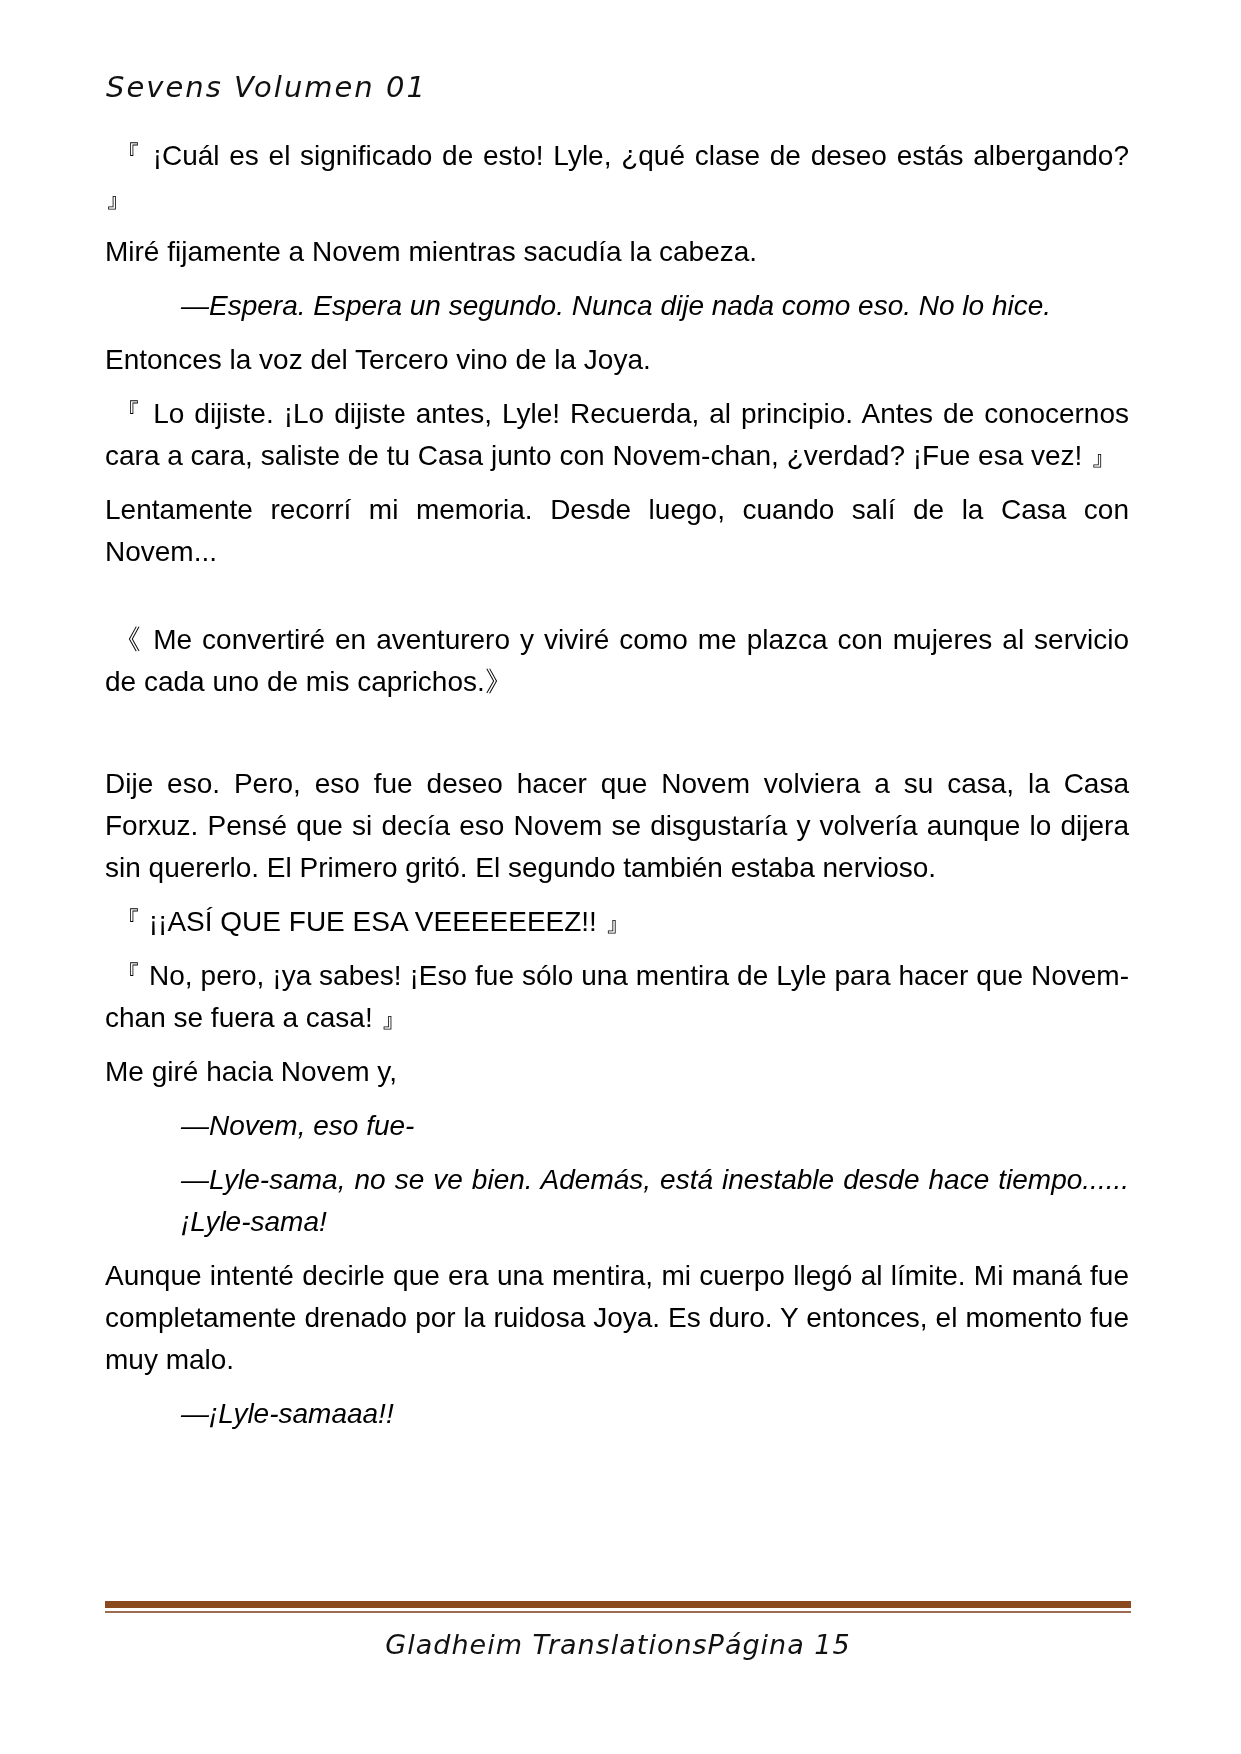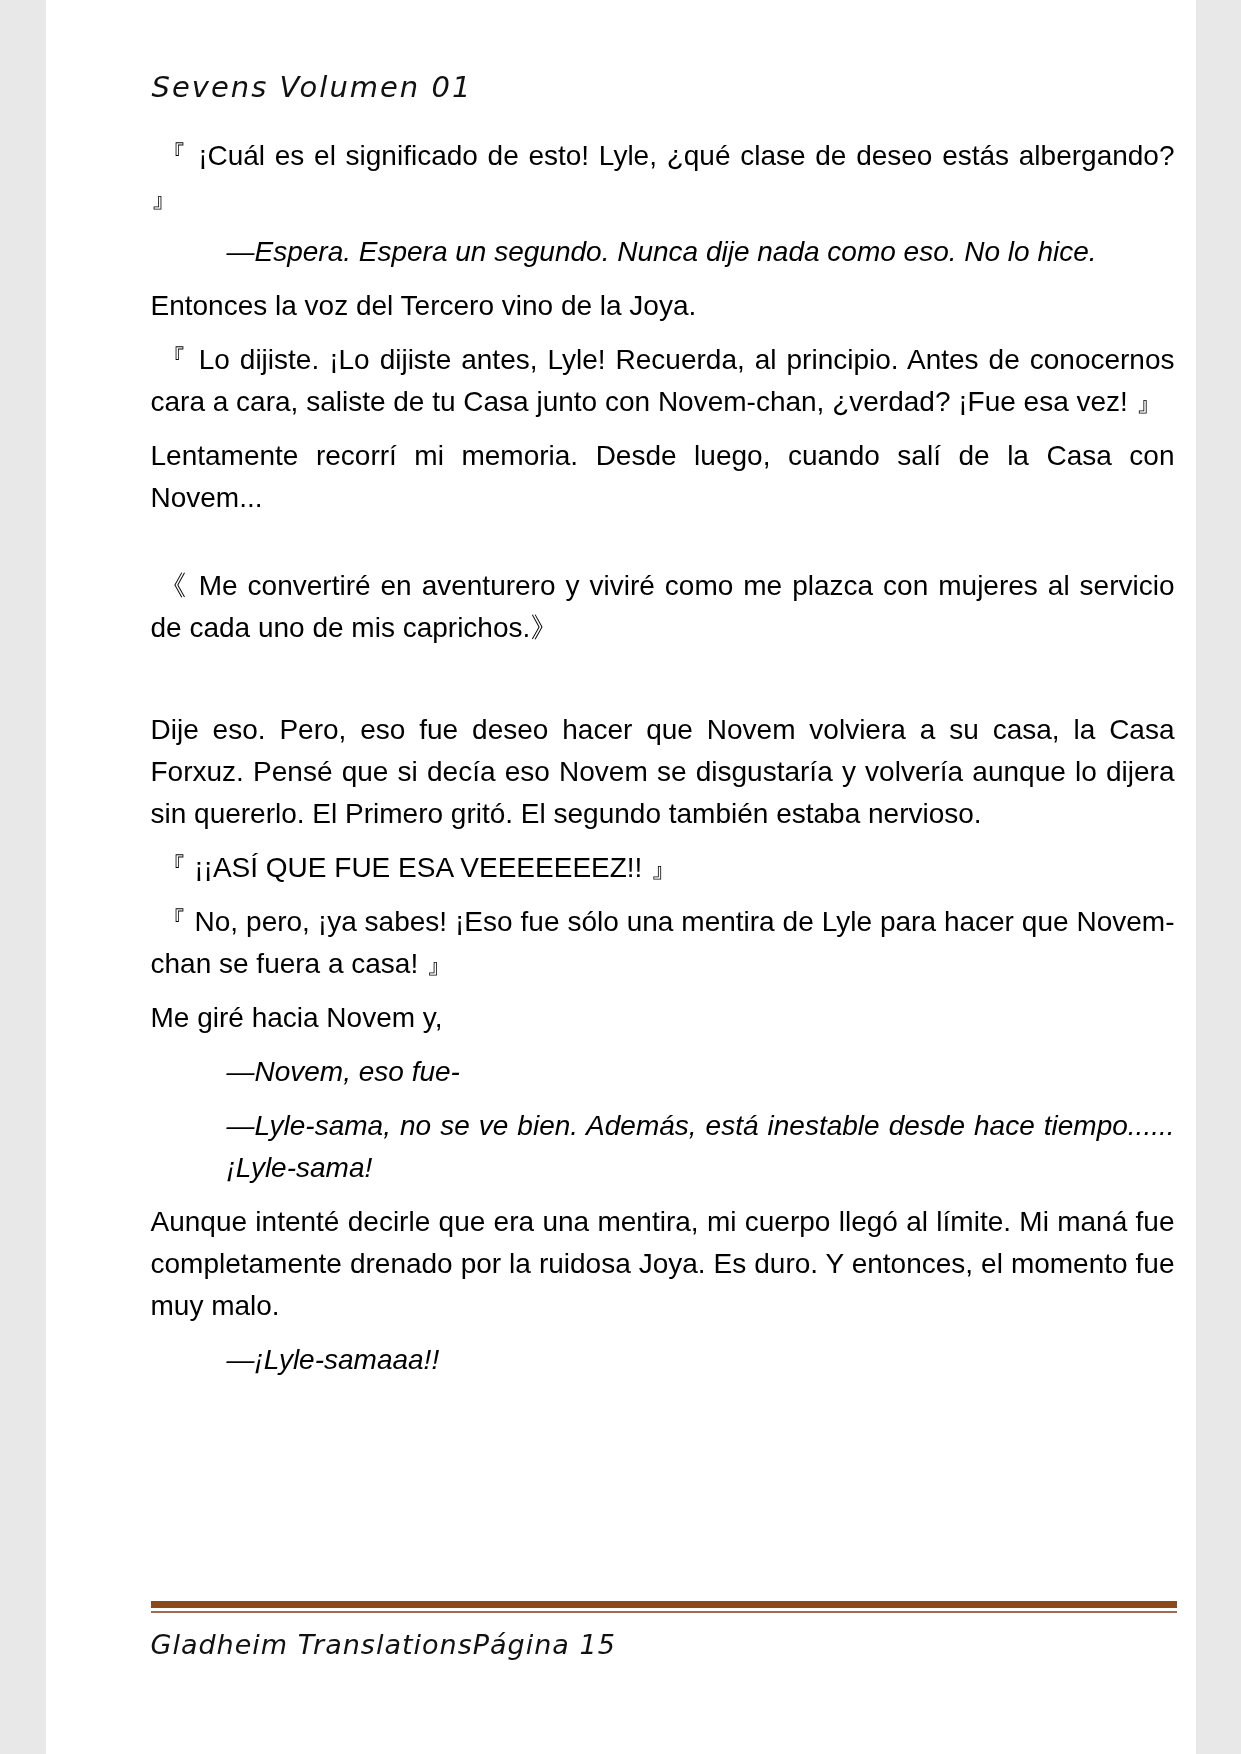--- a/index.html
+++ b/index.html
@@ -1,18 +1,18 @@
 <!DOCTYPE html>
 <html><head>
 <meta charset="utf-8">
 <style>
   html,body { margin:0; padding:0; background:#e8e8e8; }
   .page {
     position: relative;
-    width: 1150px;
+    width: 1241px;
     height: 1754px;
     margin: 0 auto;
     background: #ffffff;
     overflow: hidden;
     font-family: "Liberation Sans", sans-serif;
     color: #000000;
   }
   .header {
     position: absolute;
     top: 70px;
@@ -44,40 +44,41 @@
     left: 105px;
     top: 1601px;
     width: 1026px;
   }
   .footer-rule-thick { height: 7px; }
   .footer-rule-gap { height: 3px; background: #ffffff; }
   .footer-rule-thin { height: 2px; }
   .footer-row {
     margin-top: 16px;
     display: flex;
-    justify-content: flex-start;
+    justify-content: center;
     align-items: baseline;
     font-family: "DejaVu Sans", sans-serif;
     font-style: italic;
     font-size: 27px;
     letter-spacing: 1px;
     color: #111111;
   }
 </style>
 </head>
 <body>
 
 <div class="page">
 
   <div class="header">
     <span>Sevens Volumen 01</span>
   </div>
 
   <div class="body-text">
       <div class="para bracket">『 ¡Cuál es el significado de esto! Lyle, ¿qué clase de deseo estás albergando? 』</div>
+      <div class="para normal">Miré fijamente a Novem mientras sacudía la cabeza.</div>
       <div class="para dash">—Espera. Espera un segundo. Nunca dije nada como eso. No lo hice.</div>
       <div class="para normal">Entonces la voz del Tercero vino de la Joya.</div>
       <div class="para bracket">『 Lo dijiste. ¡Lo dijiste antes, Lyle! Recuerda, al principio. Antes de conocernos cara a cara, saliste de tu Casa junto con Novem-chan, ¿verdad? ¡Fue esa vez! 』</div>
       <div class="para normal">Lentamente recorrí mi memoria. Desde luego, cuando salí de la Casa con Novem...</div>
       <div class="para quote">《 Me convertiré en aventurero y viviré como me plazca con mujeres al servicio de cada uno de mis caprichos.》</div>
       <div class="para normal">Dije eso. Pero, eso fue deseo hacer que Novem volviera a su casa, la Casa Forxuz. Pensé que si decía eso Novem se disgustaría y volvería aunque lo dijera sin quererlo. El Primero gritó. El segundo también estaba nervioso.</div>
       <div class="para bracket">『 ¡¡ASÍ QUE FUE ESA VEEEEEEEZ!! 』</div>
       <div class="para bracket">『 No, pero, ¡ya sabes! ¡Eso fue sólo una mentira de Lyle para hacer que Novem-chan se fuera a casa! 』</div>
       <div class="para normal">Me giré hacia Novem y,</div>
       <div class="para dash">—Novem, eso fue-</div>

